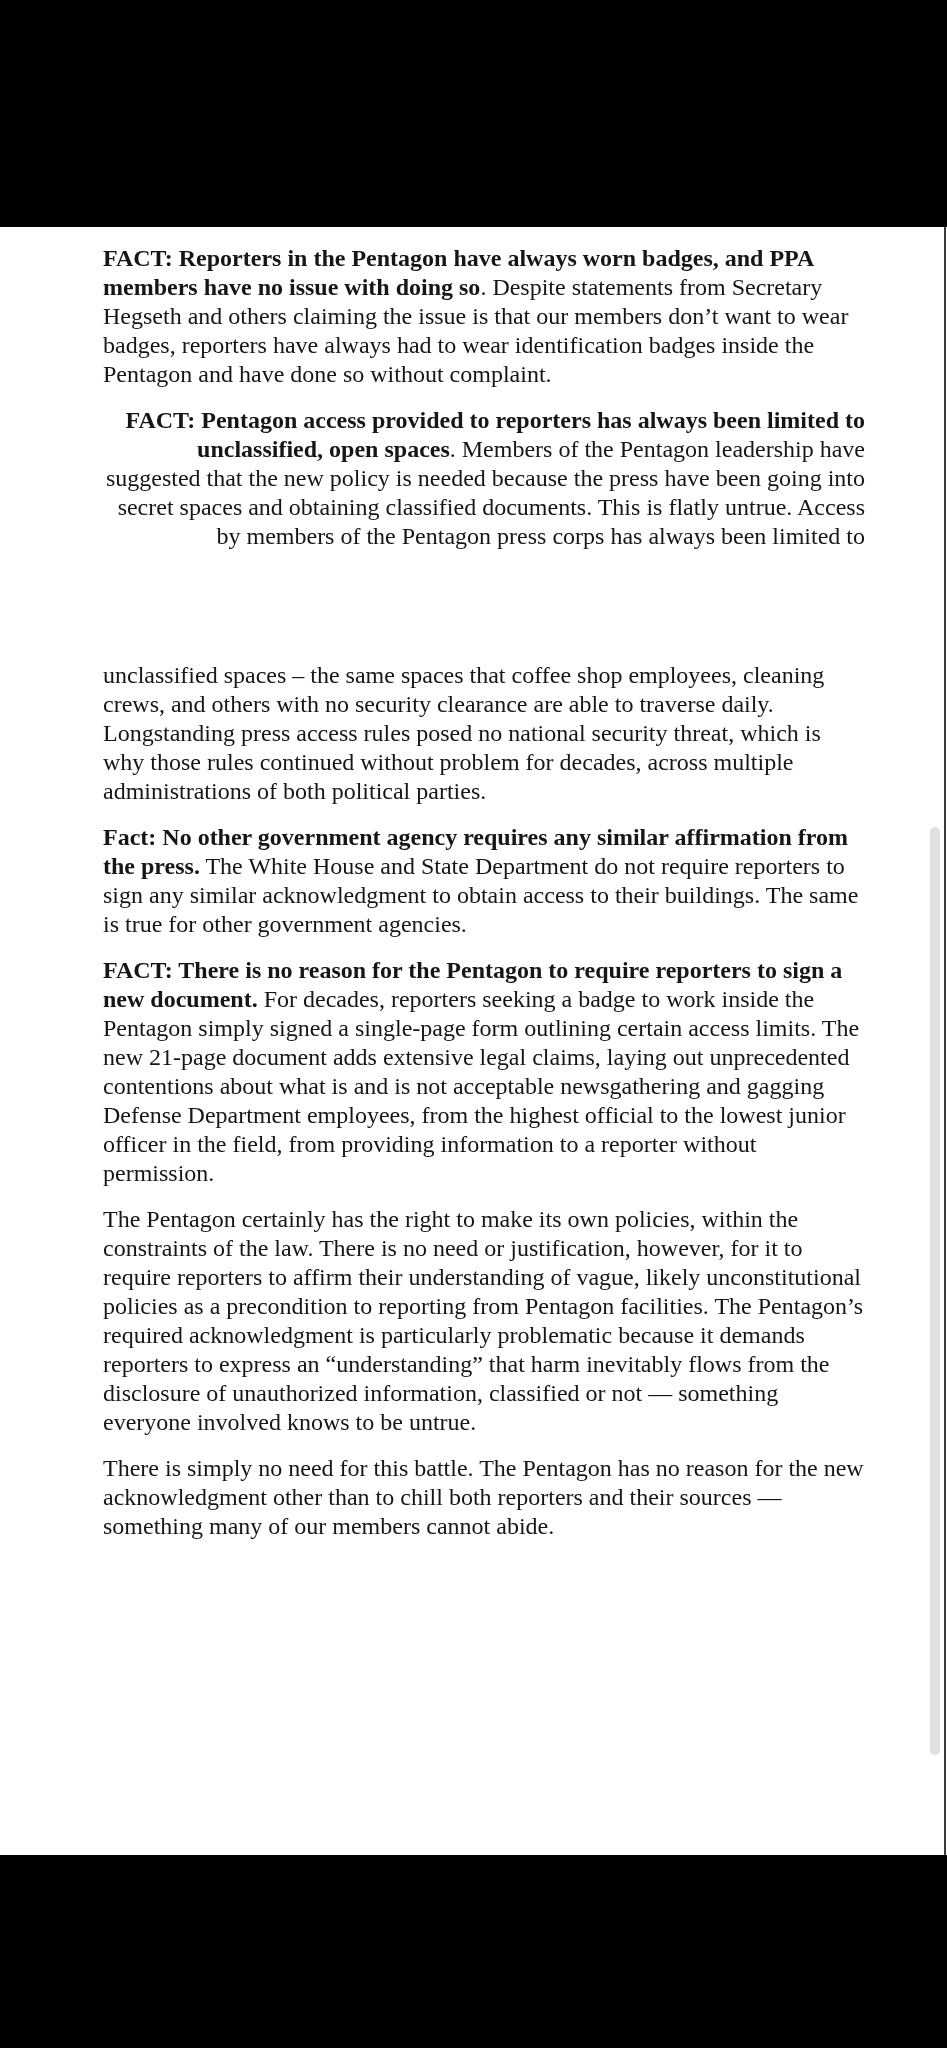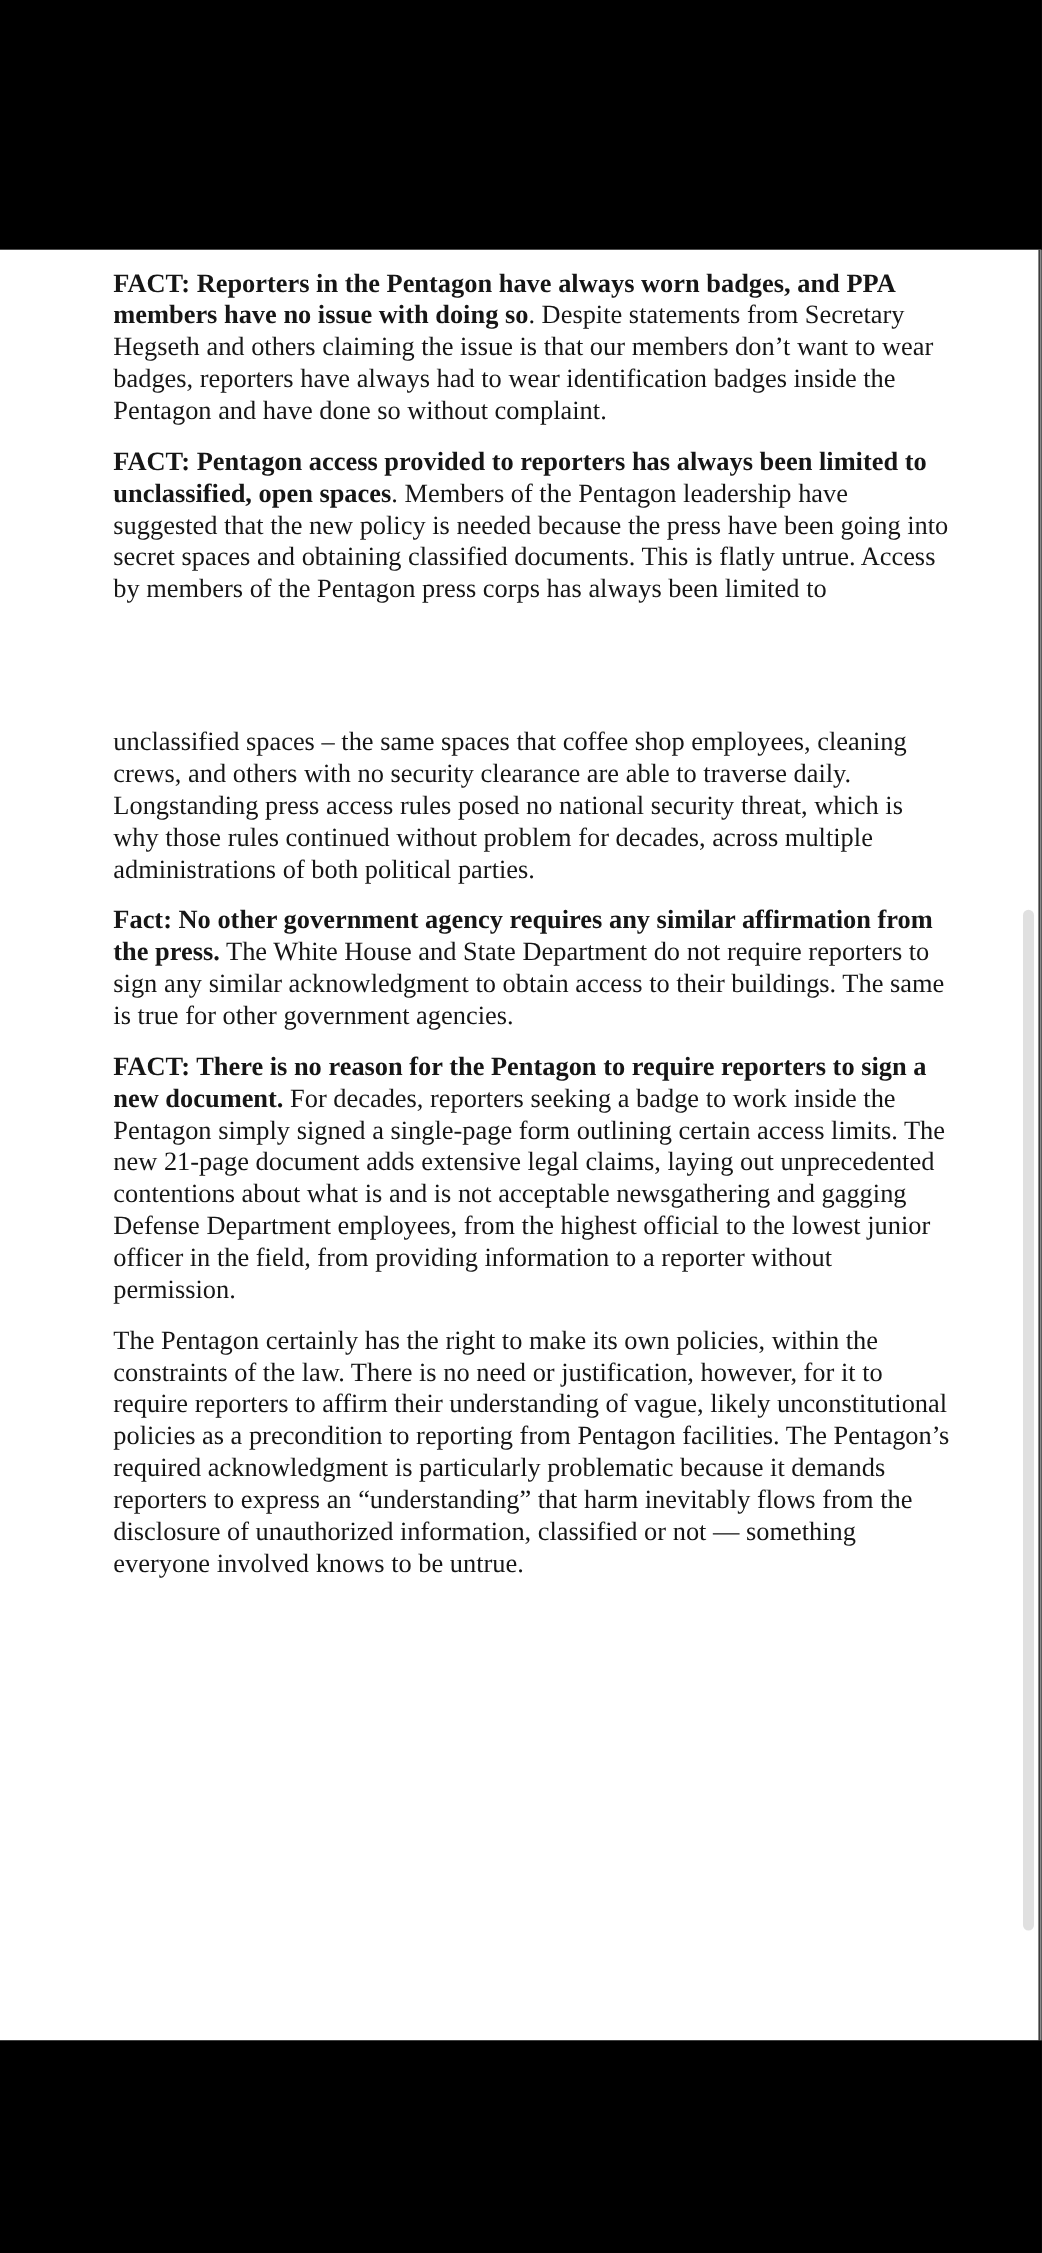--- a/index.html
+++ b/index.html
@@ -37,21 +37,21 @@
   .text-column {
     position: absolute; left: 103px; top: 17px;
     width: 762px;
     font-size: 24px;
     line-height: 29px;
     color: var(--text);
     text-align: left;
   }
   .para { margin: 0 0 17px 0; }
   .para .lead { font-weight: bold; }
-  .page-gap { margin-bottom: 110px; }
+  .page-gap { margin-bottom: 110px; text-align: right; }
   .scroll-thumb {
     position: absolute; left: 930px; top: 827px;
     width: 10px; height: 928px;
     border-radius: 6px;
     background: var(--thumb);
   }
   .edge-line {
     position: absolute; left: 944px; top: 227px;
     width: 2px; height: 1628px;
     background: var(--edge);
@@ -72,20 +72,21 @@
       <div class="para page-gap"><span class="lead">FACT: Pentagon access provided to reporters has always been limited to unclassified, open spaces</span><span>. Members of the Pentagon leadership have suggested that the new policy is needed because the press have been going into secret spaces and obtaining classified documents. This is flatly untrue. Access by members of the Pentagon press corps has always been limited to</span></div>
 
       <div class="para"><span class="lead"></span><span>unclassified spaces – the same spaces that coffee shop employees, cleaning crews, and others with no security clearance are able to traverse daily. Longstanding press access rules posed no national security threat, which is why those rules continued without problem for decades, across multiple administrations of both political parties.</span></div>
 
       <div class="para"><span class="lead">Fact: No other government agency requires any similar affirmation from the press.</span><span> The White House and State Department do not require reporters to sign any similar acknowledgment to obtain access to their buildings. The same is true for other government agencies.</span></div>
 
       <div class="para"><span class="lead">FACT: There is no reason for the Pentagon to require reporters to sign a new document.</span><span> For decades, reporters seeking a badge to work inside the Pentagon simply signed a single-page form outlining certain access limits. The new 21-page document adds extensive legal claims, laying out unprecedented contentions about what is and is not acceptable newsgathering and gagging Defense Department employees, from the highest official to the lowest junior officer in the field, from providing information to a reporter without permission.</span></div>
 
       <div class="para"><span class="lead"></span><span>The Pentagon certainly has the right to make its own policies, within the constraints of the law. There is no need or justification, however, for it to require reporters to affirm their understanding of vague, likely unconstitutional policies as a precondition to reporting from Pentagon facilities. The Pentagon’s required acknowledgment is particularly problematic because it demands reporters to express an “understanding” that harm inevitably flows from the disclosure of unauthorized information, classified or not — something everyone involved knows to be untrue.</span></div>
 
+      <div class="para"><span class="lead"></span><span>There is simply no need for this battle. The Pentagon has no reason for the new acknowledgment other than to chill both reporters and their sources — something many of our members cannot abide.</span></div>
 
 
     </div>
 
     <div class="edge-line" style="left:944px; top:0; height:1628px; position:absolute;"></div>
   </div>
 
   <div class="scroll-thumb"></div>
 
   <div class="letterbox-bottom"></div>

